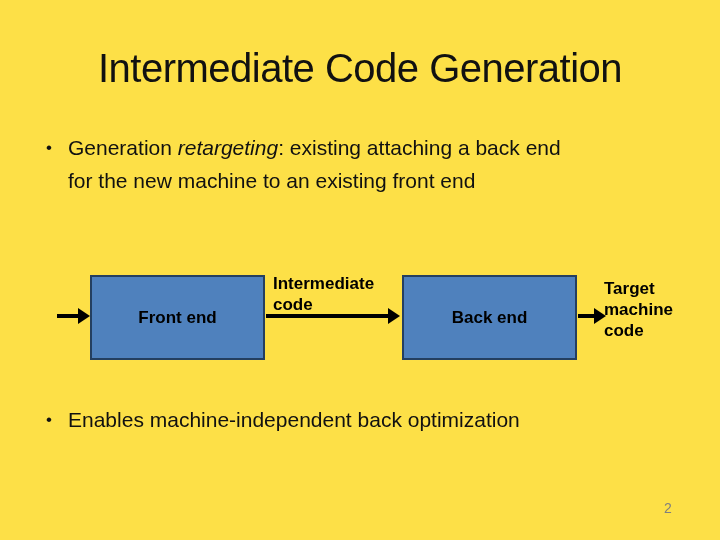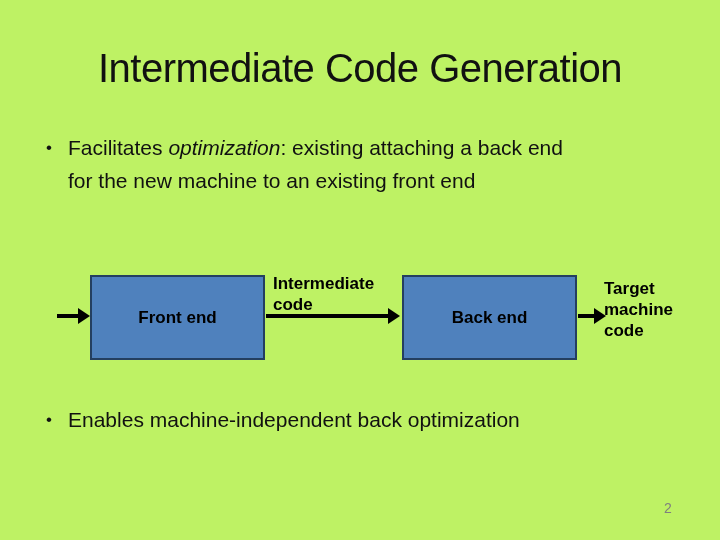--- a/index.html
+++ b/index.html
@@ -4,21 +4,21 @@
 <style>
   html,body{margin:0;padding:0;}
   body{
     width:720px;height:540px;
     background:#ffffff;
     font-family:"Liberation Sans", sans-serif;
     color:#000;
     position:relative;
     overflow:hidden;
   }
-  .slide{position:absolute;inset:0;background:#bef264;}
+  .slide{position:absolute;inset:0;background:#fde047;}
 
   .slide-title{
     position:absolute;top:42px;left:0;width:720px;
     text-align:center;
     font-size:40px;line-height:52px;
     font-weight:400;
     letter-spacing:-0.5px;
     color:#111;
     margin:0;
   }
@@ -84,21 +84,21 @@
 </head>
 <body>
 
 <div class="slide">
 
   <h1 class="slide-title">Intermediate Code Generation</h1>
 
   <div class="bullet bullet1">
     <span class="dot">•</span>
     <div class="btext">
-      <div><span>Facilitates </span><em>optimization</em><span>: existing attaching a back end</span></div>
+      <div><span>Generation </span><em>retargeting</em><span>: existing attaching a back end</span></div>
       <div>for the new machine to an existing front end</div>
     </div>
   </div>
 
   <div class="diagram">
 
     <div class="arrow-in">
       <div class="arrow-line" style="background: rgb(0, 0, 0);"></div>
       <div class="arrow-head" style="border-left-color: rgb(0, 0, 0);"></div>
     </div>

